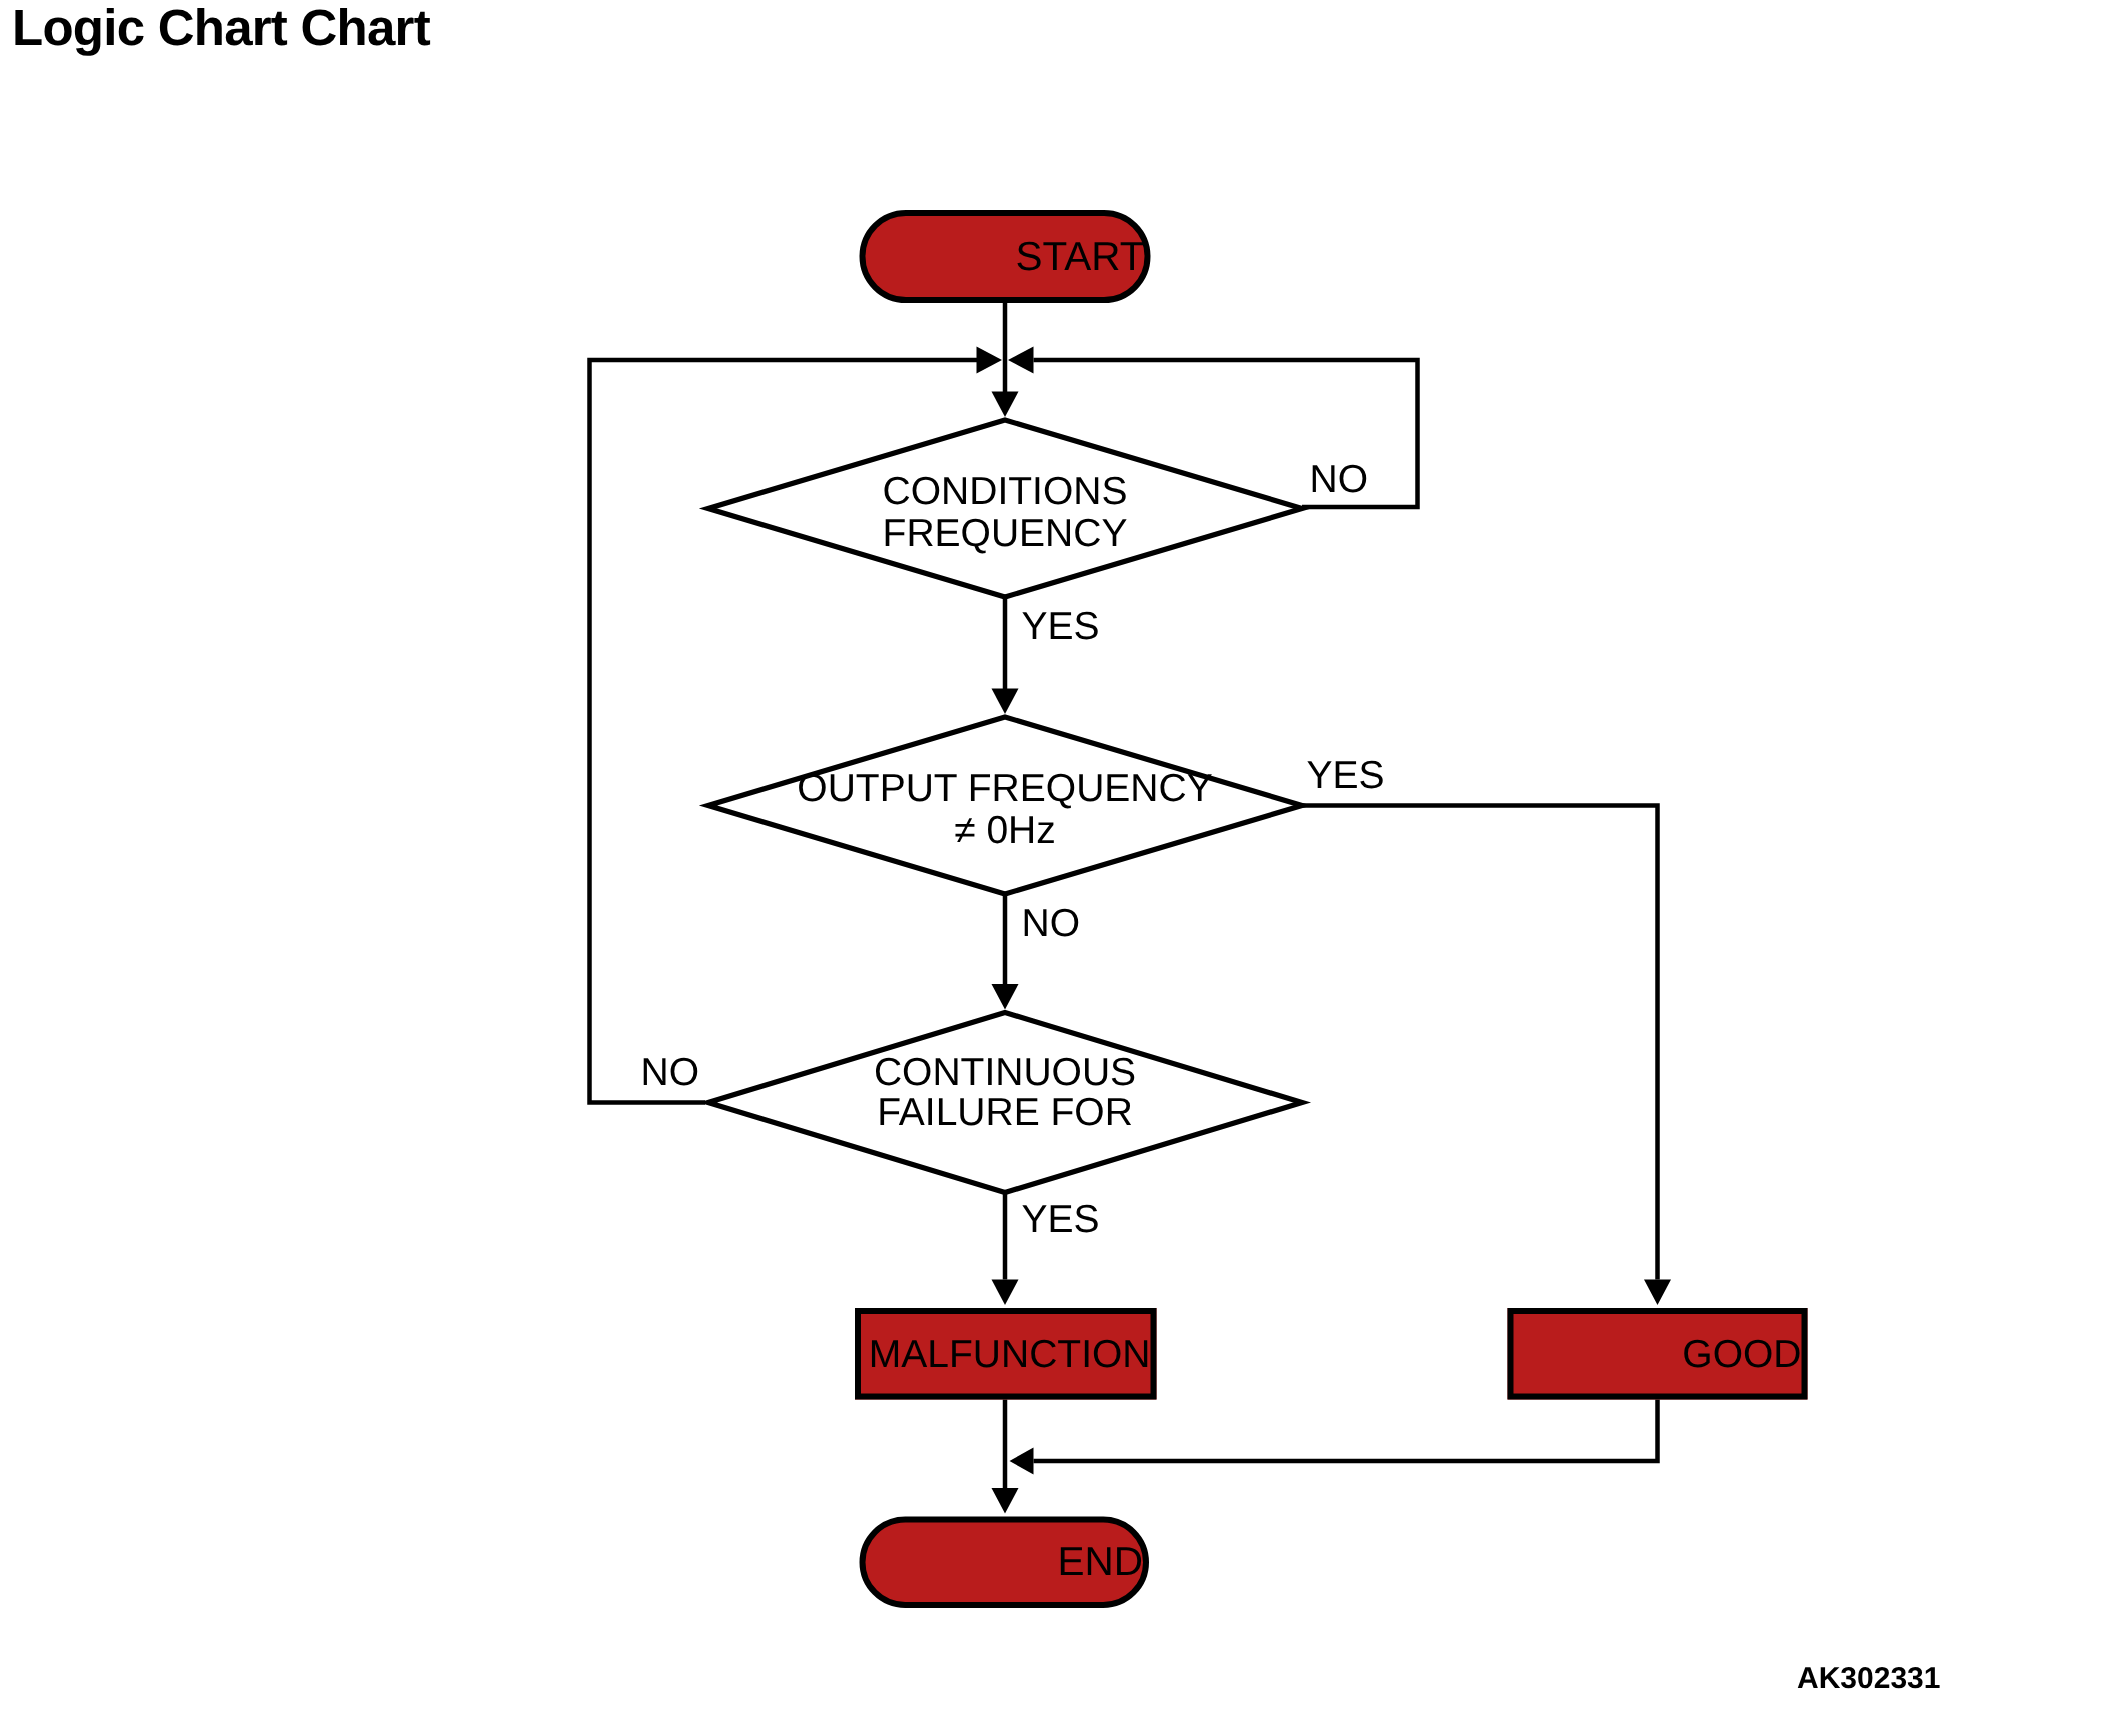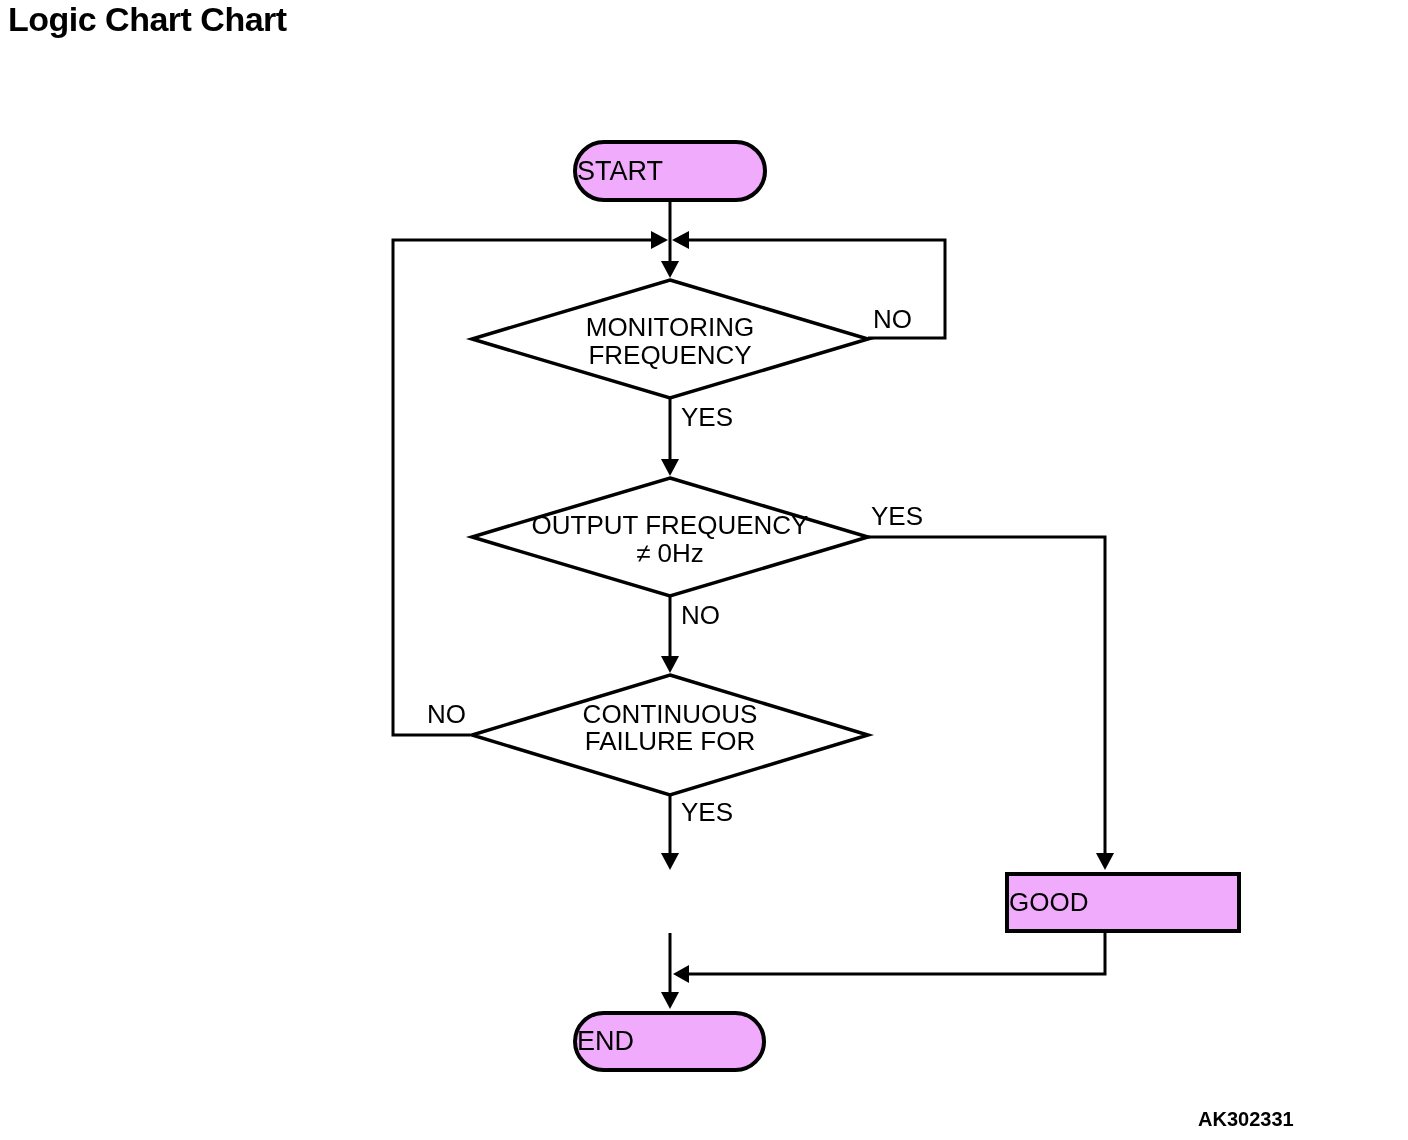--- a/index.html
+++ b/index.html
@@ -10,22 +10,22 @@
   }
   .title {
     position:absolute; left:8px; top:0px; margin:0;
     font-size:34px; font-weight:bold; letter-spacing:-0.5px;
   }
   .wires { position:absolute; left:0; top:0; }
   .wires path { fill:none; stroke:#000; stroke-width:3; }
   .wires .diamond { fill:none; stroke:#000; stroke-width:3.5; }
   .wires .arrowhead { fill:#000; stroke:none; }
   .node {
-    position:absolute; box-sizing:border-box; background:#f0abfc;
-    border:4px solid #000; display:flex; align-items:center; justify-content:flex-start;
+    position:absolute; box-sizing:border-box; background:#b91c1c;
+    border:4px solid #000; display:flex; align-items:center; justify-content:flex-end;
     font-size:27px;
   }
   .terminal { border-radius:31px; }
   .process { font-size:26px; }
   .diamond-label {
     position:absolute; text-align:center; font-size:26px; line-height:28px;
     width:400px; left:470px;
   }
   .diamond-label span { display:block; }
   .d3-label { line-height:27px; }
@@ -73,31 +73,34 @@
     <polygon class="arrowhead" points="670,1009 661,992 679,992"></polygon>
 
     <path d="M1105 933 V974 H689"></path>
     <polygon class="arrowhead" points="673,974 689,965 689,983"></polygon>
   </svg>
 
   <div class="node terminal" style="left:573px; top:140px; width:194px; height:62px;">
     <span>START</span>
   </div>
 
+  <div class="node process" style="left:570px; top:872px; width:201px; height:61px;">
+    <span>MALFUNCTION</span>
+  </div>
 
-  <div class="node process" style="left:1005px; top:872px; width:236px; height:61px;">
+  <div class="node process" style="left:1005px; top:872px; width:200px; height:61px;">
     <span>GOOD</span>
   </div>
 
   <div class="node terminal" style="left:573px; top:1011px; width:193px; height:61px;">
     <span>END</span>
   </div>
 
   <div class="diamond-label" style="top:313px;">
-    <span>MONITORING</span>
+    <span>CONDITIONS</span>
     <span>FREQUENCY</span>
   </div>
 
   <div class="diamond-label" style="top:511px;text-align:center;">
     <span>OUTPUT FREQUENCY</span>
     <span>≠ 0Hz</span>
   </div>
 
   <div class="diamond-label d3-label" style="top:701px;">
     <span>CONTINUOUS</span>

